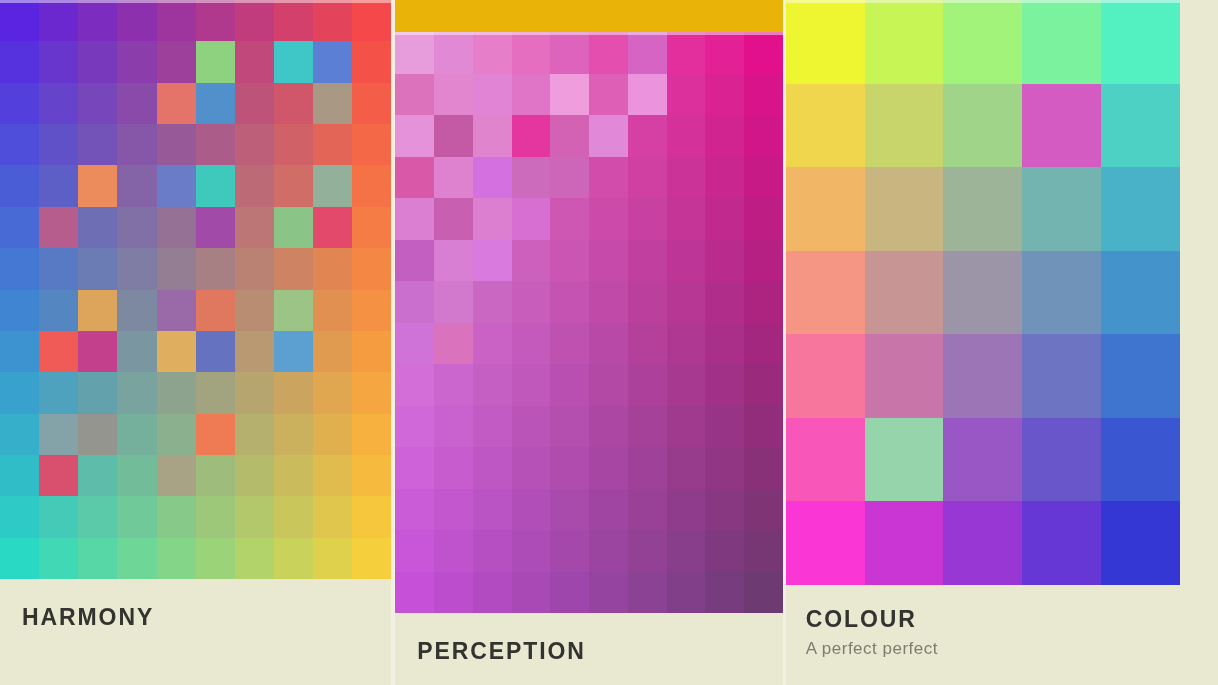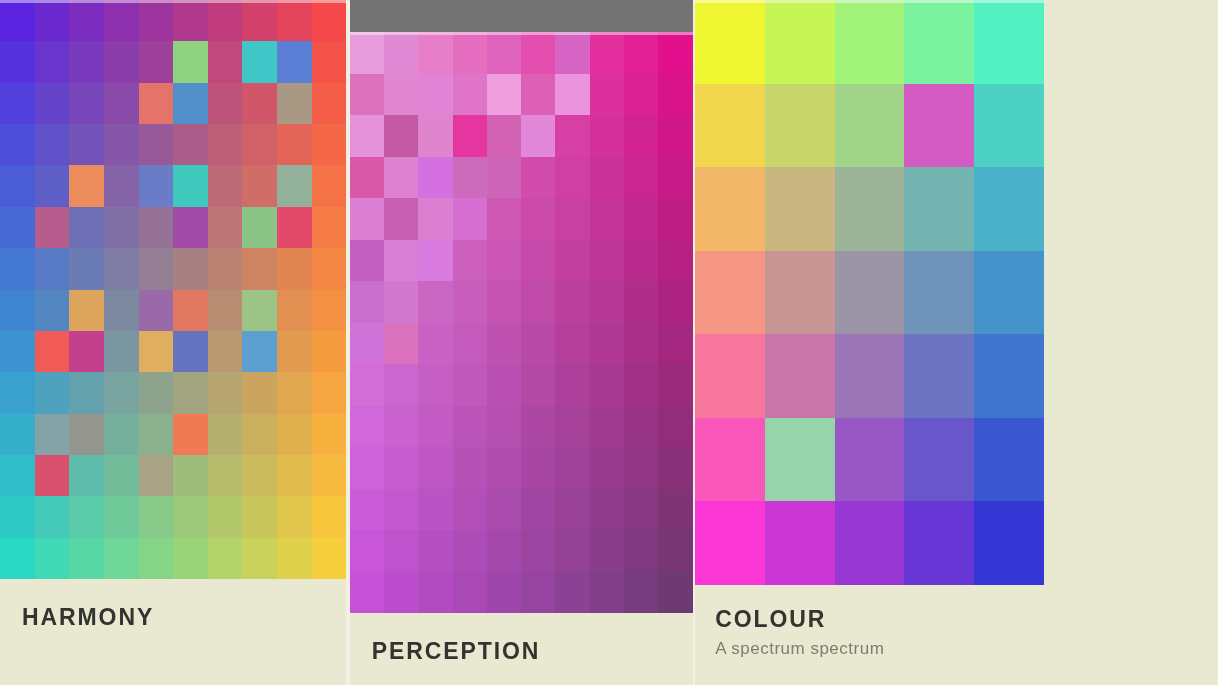--- a/index.html
+++ b/index.html
@@ -8,23 +8,23 @@
     background: #e9e9d2;
   }
   body {
     width: 1218px;
     height: 685px;
     font-family: "Liberation Sans", sans-serif;
     overflow: hidden;
   }
   #gallery {
     position: relative;
-    width: 1044px;
+    width: 1180px;
     height: 685px;
-    background: #737373;
+    background: #eab308;
     display: flex;
   }
   .card {
     position: relative;
     height: 685px;
     background: #e9e9d2;
     display: flex;
     flex-direction: column;
     overflow: hidden;
   }
@@ -423,17 +423,17 @@
         <div class="cell" style="background: rgb(106, 86, 203);"></div>
         <div class="cell" style="background: rgb(58, 86, 209);"></div>
         <div class="cell" style="background: rgb(250, 54, 212);"></div>
         <div class="cell" style="background: rgb(201, 54, 212);"></div>
         <div class="cell" style="background: rgb(152, 55, 212);"></div>
         <div class="cell" style="background: rgb(102, 55, 212);"></div>
         <div class="cell" style="background: rgb(53, 55, 212);"></div>
       </div>
     <div class="caption">
       <h2 class="card-title">COLOUR</h2>
-      <p class="card-sub">A spectrum spectrum</p>
+      <p class="card-sub">A perfect perfect</p>
     </div>
   </div>
 
 </div>
 
 </body></html>

